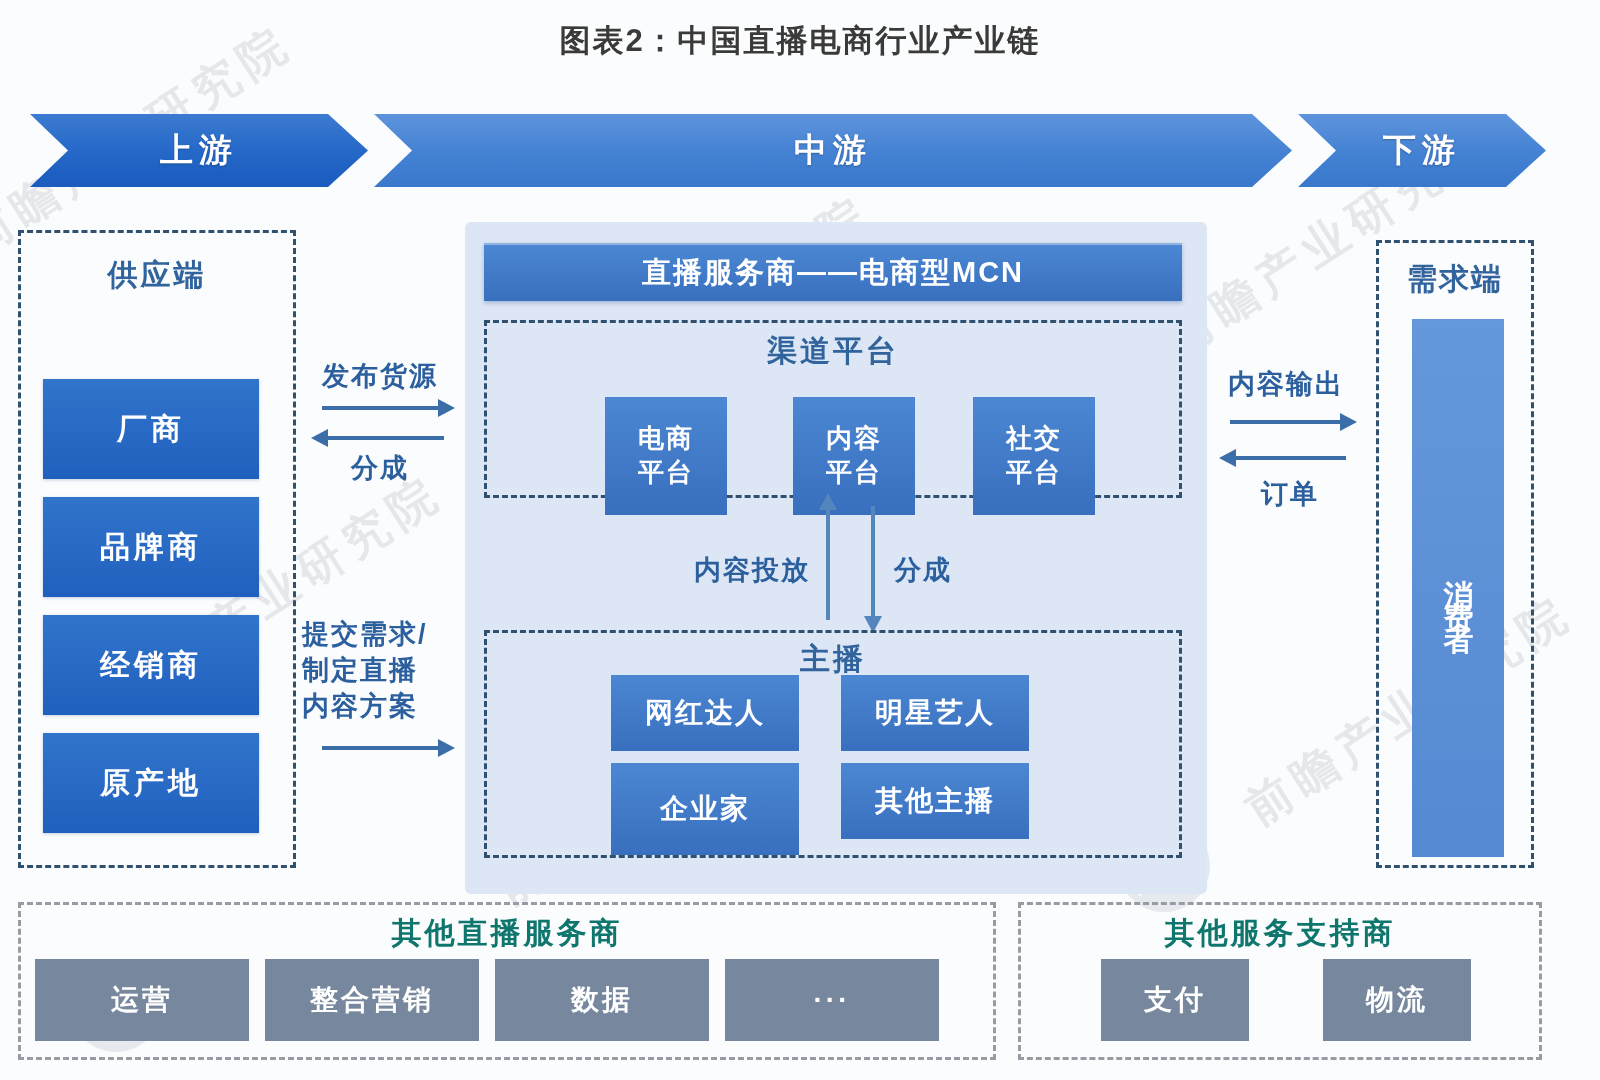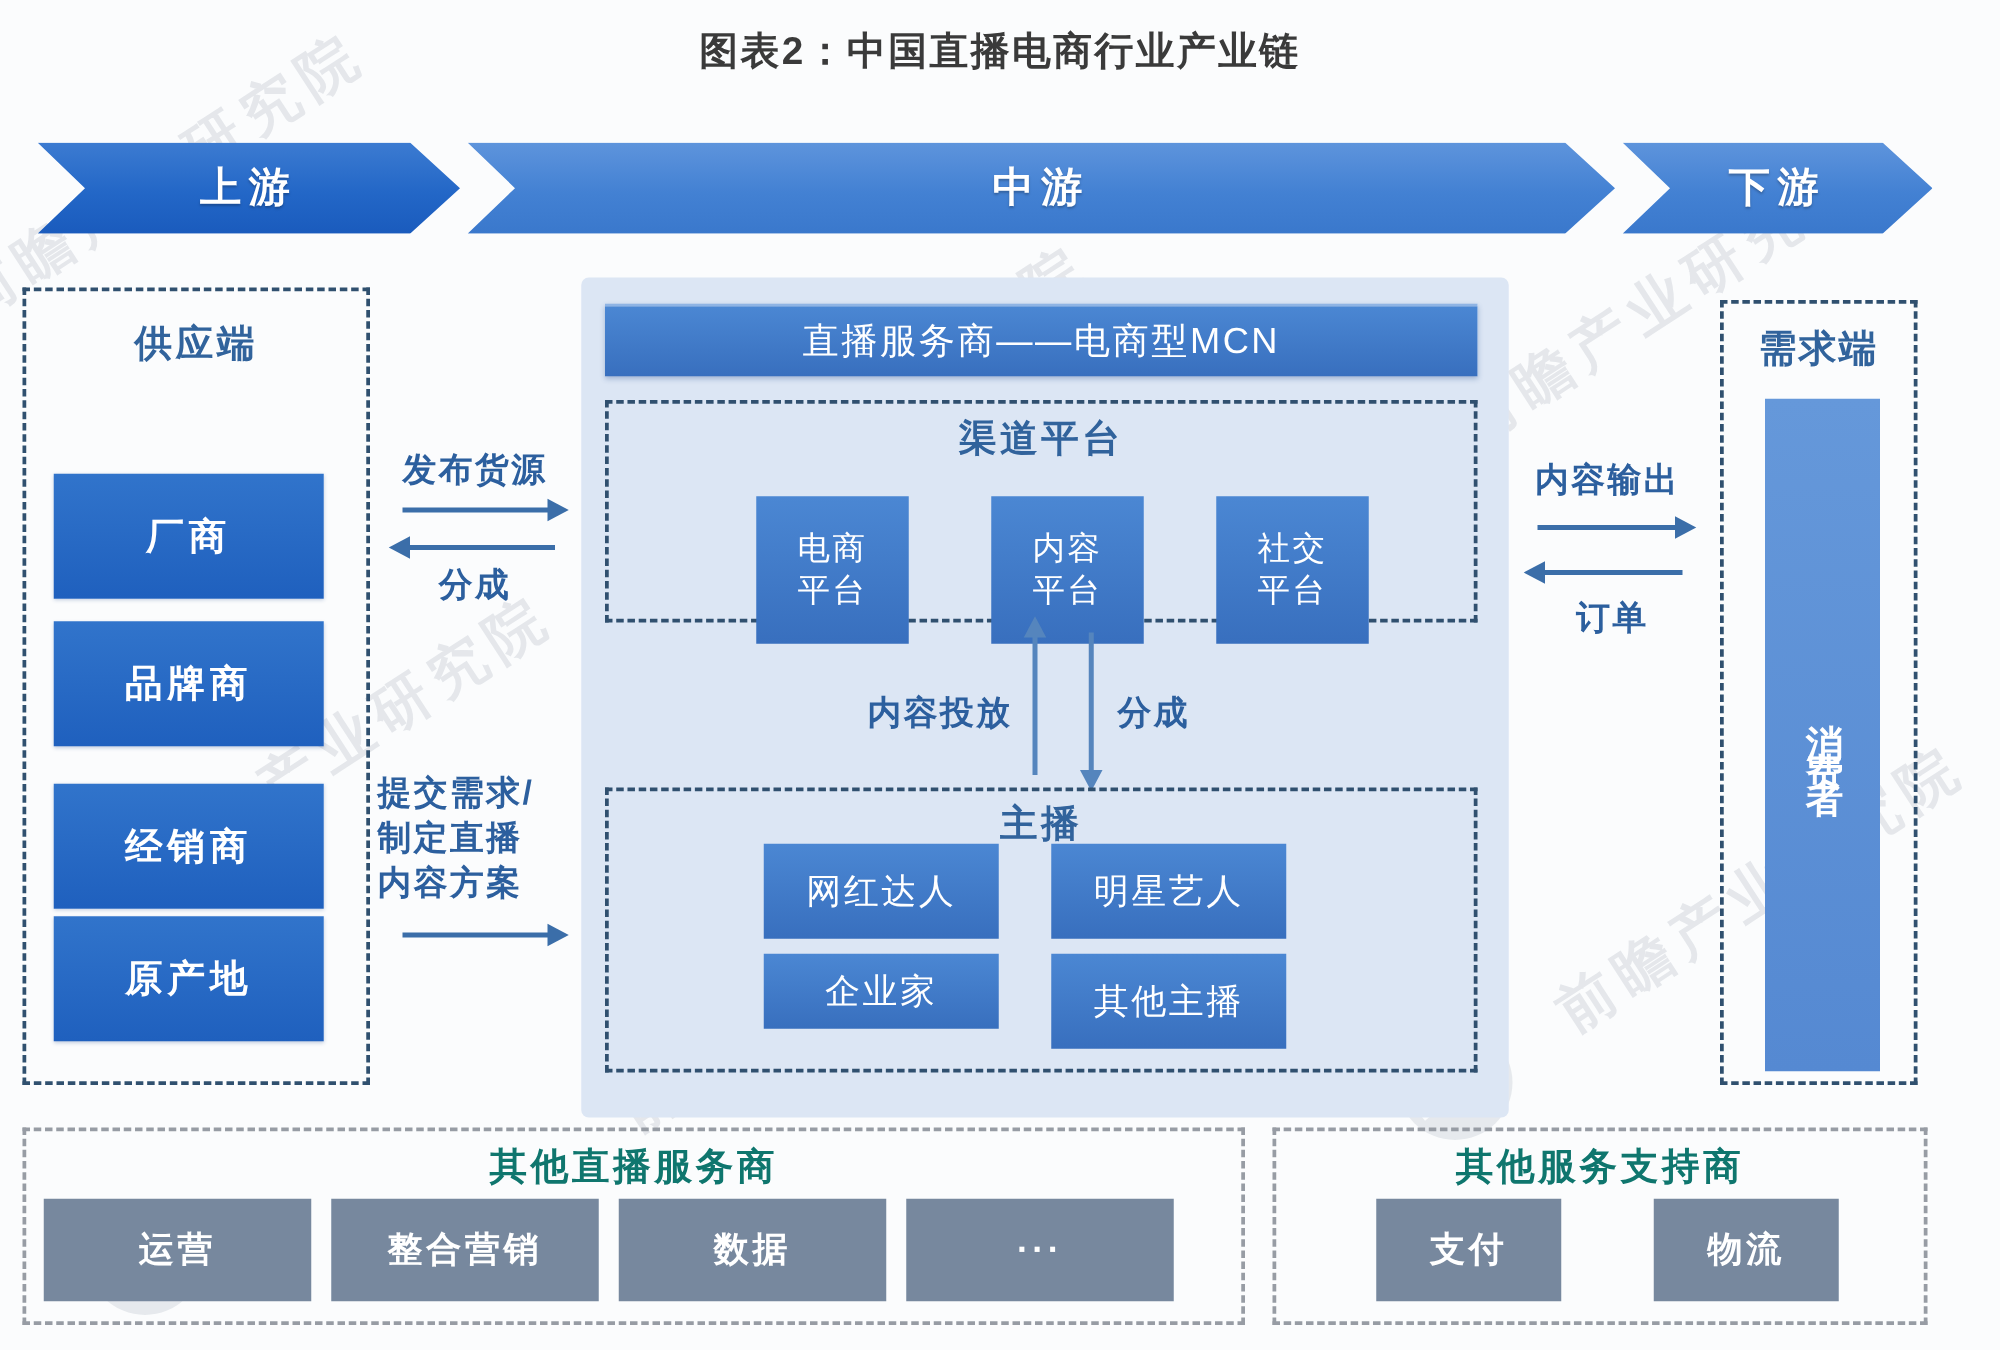--- a/index.html
+++ b/index.html
@@ -37,21 +37,21 @@
 
   
   .blue-item {
     background:linear-gradient(180deg,#3174cb,#1f60be); color:#fff;
     font-size:30px; font-weight:bold; letter-spacing:4px;
     display:flex; align-items:center; justify-content:center;
     box-shadow:0 1px 3px rgba(30,70,140,0.25);
   }
   .mcn-blue {
     background:linear-gradient(180deg,#4b87d3,#386fbe); color:#fff;
-    font-weight:normal; display:flex; align-items:center; justify-content:center;
+    font-weight:bold; display:flex; align-items:center; justify-content:center;
   }
   .gray-item {
     background:#77889e; color:#fff; font-size:28px; font-weight:bold;
     letter-spacing:3px; display:flex; align-items:center; justify-content:center;
   }
 
   
   .panel { background:#dce6f4; border-radius:6px; }
   .mcn-header {
     font-size:29px; letter-spacing:2px;
@@ -132,21 +132,21 @@
     <span>中游</span>
   </div>
   <div class="abs chevron chevron-light center-flex" style="left:1298px; width:248px;">
     <span>下游</span>
   </div>
 
   <div class="abs frame-dark" style="left:18px; top:230px; width:278px; height:638px;">
     <div class="abs frame-title" style="top:22px;">供应端</div>
     <div class="abs blue-item" style="left:22px; top:146px; width:216px; height:100px;">厂商</div>
     <div class="abs blue-item" style="left:22px; top:264px; width:216px; height:100px;">品牌商</div>
-    <div class="abs blue-item" style="left:22px; top:394px; width:216px; height:100px;">经销商</div>
+    <div class="abs blue-item" style="left:22px; top:382px; width:216px; height:100px;">经销商</div>
     <div class="abs blue-item" style="left:22px; top:500px; width:216px; height:100px;">原产地</div>
   </div>
 
   <div class="abs flow-label" style="left:300px; top:358px; width:160px;">发布货源</div>
   <div class="abs arrow-h dir-right" style="left:322px; top:406px; width:118px;"></div>
   <div class="abs arrow-h dir-left" style="left:326px; top:436px; width:118px;"></div>
   <div class="abs flow-label" style="left:300px; top:450px; width:160px;">分成</div>
 
   <div class="abs flow-label pre" style="left:302px; top:616px; width:170px;">提交需求/
 制定直播
@@ -171,21 +171,21 @@
 
   <div class="abs arrow-v dir-up" style="left:826px; top:508px; height:112px;"></div>
   <div class="abs arrow-v dir-down" style="left:871px; top:506px; height:112px;"></div>
   <div class="abs flow-label" style="left:660px; top:552px; width:150px; text-align:right;font-family:Liberation Mono, monospace;">内容投放</div>
   <div class="abs flow-label" style="left:894px; top:552px; width:110px; text-align:left;">分成</div>
 
   <div class="abs frame-dark" style="left:484px; top:630px; width:698px; height:228px;">
     <div class="abs frame-title" style="top:6px;">主播</div>
     <div class="abs mcn-blue anchor-box" style="left:124px; top:42px; width:188px; height:76px;">网红达人</div>
     <div class="abs mcn-blue anchor-box" style="left:354px; top:42px; width:188px; height:76px;">明星艺人</div>
-    <div class="abs mcn-blue anchor-box" style="left:124px; top:130px; width:188px; height:60px;">企业家</div>
+    <div class="abs mcn-blue anchor-box" style="left:124px; top:130px; width:188px; height:92px;">企业家</div>
     <div class="abs mcn-blue anchor-box" style="left:354px; top:130px; width:188px; height:76px;">其他主播</div>
   </div>
 
   <div class="abs flow-label" style="left:1216px; top:366px; width:140px;">内容输出</div>
   <div class="abs arrow-h dir-right" style="left:1230px; top:420px; width:112px;"></div>
   <div class="abs arrow-h dir-left" style="left:1234px; top:456px; width:112px;"></div>
   <div class="abs flow-label" style="left:1230px; top:476px; width:120px;">订单</div>
 
   <div class="abs frame-dark" style="left:1376px; top:240px; width:158px; height:628px;">
     <div class="abs frame-title" style="top:16px; letter-spacing:2px;">需求端</div>

